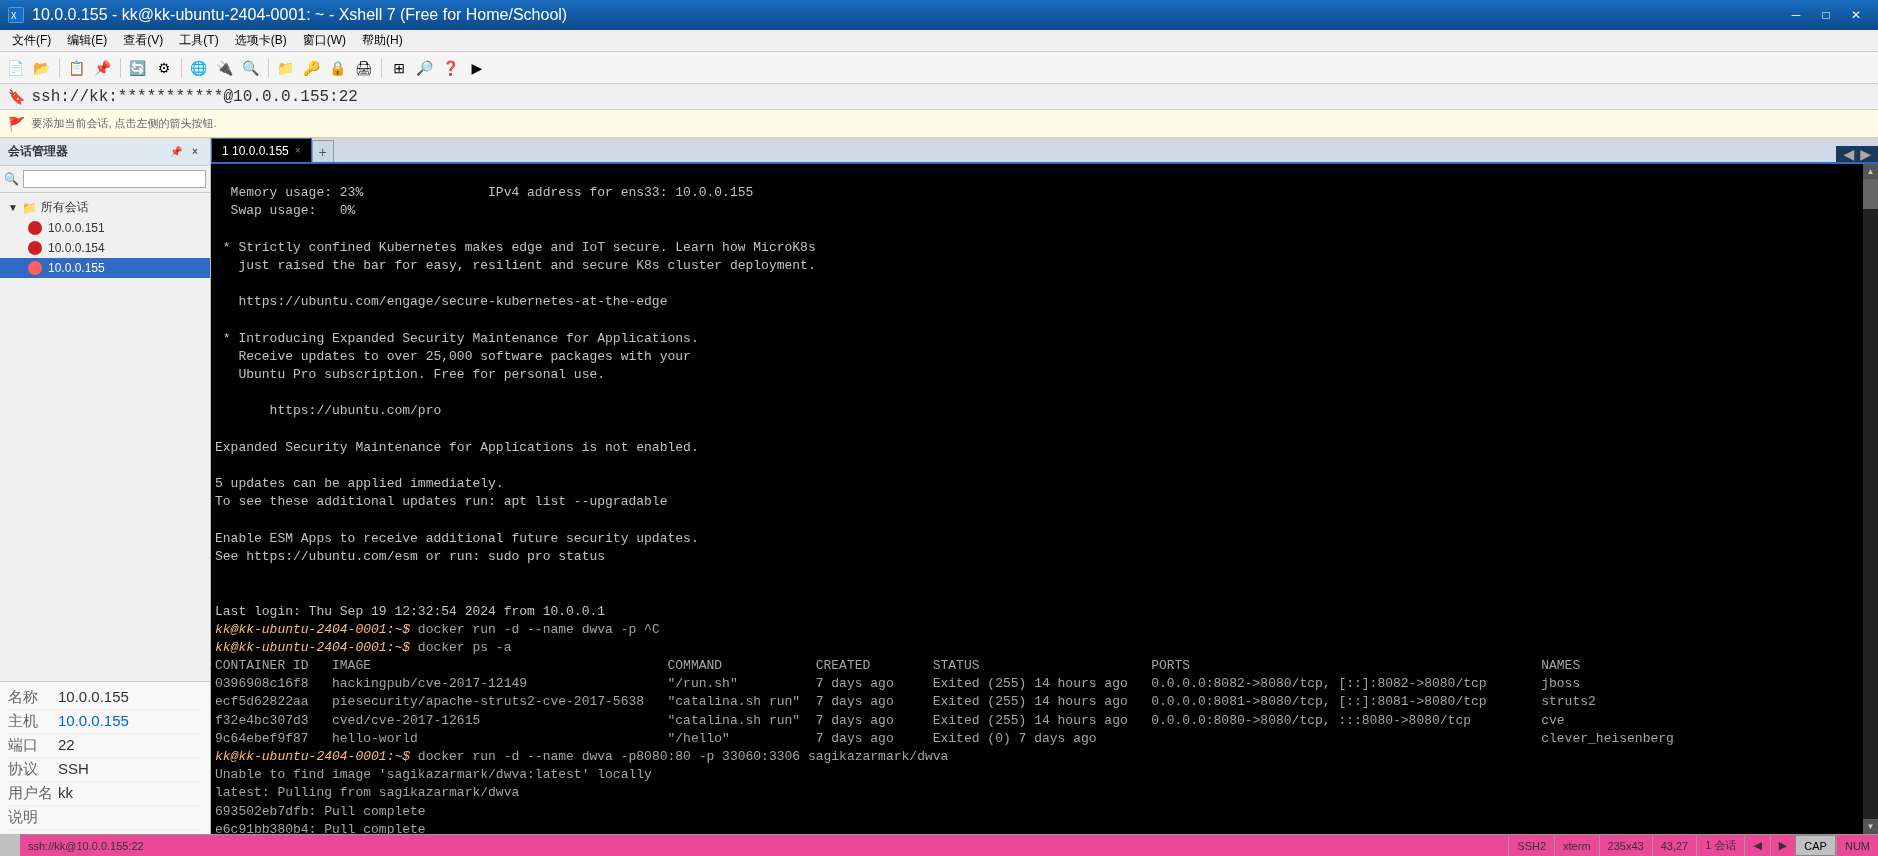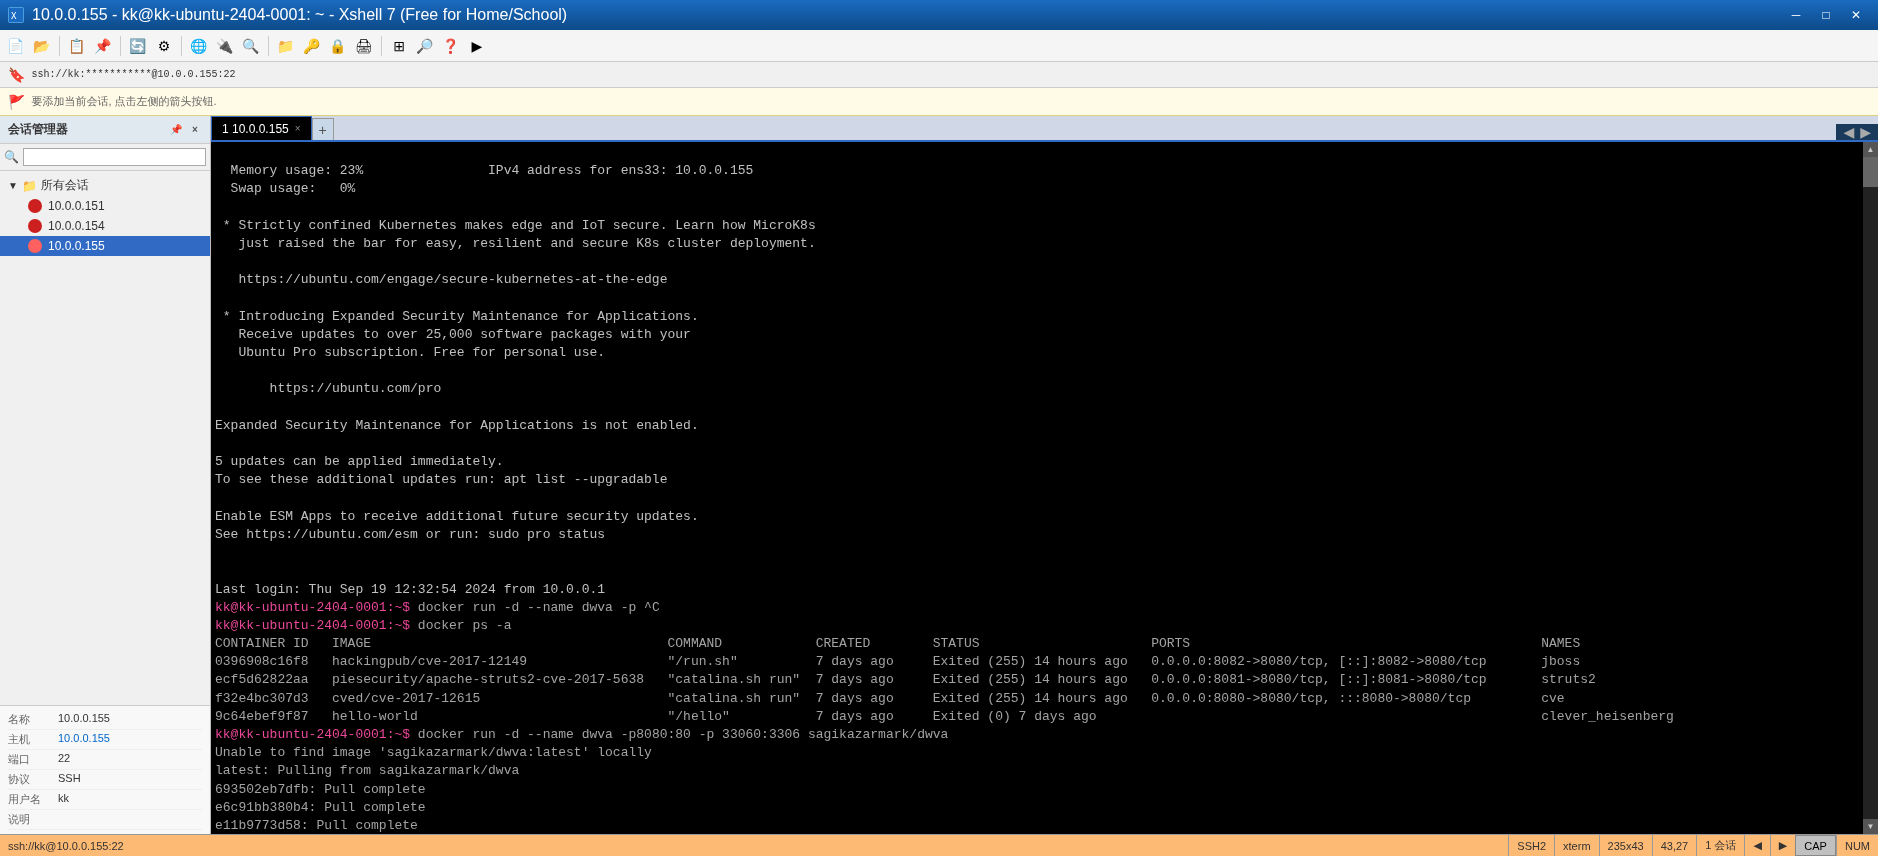--- a/index.html
+++ b/index.html
@@ -102,21 +102,21 @@
       height: 26px;
       background: #f0f0f0;
       display: flex;
       align-items: center;
       padding: 0 8px;
       border-bottom: 1px solid #ccc;
       gap: 6px;
     }
     #address-icon { font-size: 14px; }
     #address-text {
-      font-size: 10px;
+      font-size: 16px;
       color: #333;
       font-family: 'Courier New', monospace;
     }
 
     
     #info-bar {
       height: 28px;
       background: #fffbe6;
       display: flex;
       align-items: center;
@@ -202,21 +202,21 @@
       justify-content: center;
     }
     .tree-item.active { background: #316ac5; color: white; }
     .tree-item.active .host-icon { background: #ff6060; }
 
     
     #properties-panel {
       background: #f8f8f8;
       border-top: 1px solid #ccc;
       padding: 4px 8px;
-      font-size: 11px;
+      font-size: 15px;
     }
     .prop-row {
       display: flex;
       padding: 2px 0;
       border-bottom: 1px solid #eee;
     }
     .prop-label {
       width: 50px;
       color: #666;
       flex-shrink: 0;
@@ -276,21 +276,21 @@
       flex: 1;
       background: #000;
       color: #c0c0c0;
       font-family: 'Courier New', Courier, monospace;
       font-size: 13px;
       line-height: 1.4;
       padding: 2px 4px;
       overflow: hidden;
       white-space: pre;
     }
-    .term-green { color: #ec4899; }
+    .term-green { color: #fdba74; font-style: italic; }
     .term-white { color: #a3a3a3; }
     .term-gray { color: #c0c0c0; }
     @keyframes blink { 50% { opacity: 0; } }
 
     
     #terminal-scrollbar {
       width: 15px;
       background: #333;
       display: flex;
       flex-direction: column;
@@ -332,26 +332,27 @@
     .nav-arrow-btn {
       color: #aaa;
       font-size: 14px;
       cursor: pointer;
       padding: 0 3px;
     }
 
     
     #status-bar {
       height: 22px;
-      background: #fdba74;
+      background: #ec4899;
       display: flex;
       align-items: center;
       border-top: 1px solid #999;
       font-size: 11px;
       color: #333;
+      margin-left: 20px;
     }
     #status-left {
       flex: 1;
       padding-left: 8px;
     }
     #status-segments {
       display: flex;
       height: 100%;
     }
     .status-seg {
@@ -411,20 +412,29 @@
       </div>
       <span id="title-text">10.0.0.155 - kk@kk-ubuntu-2404-0001: ~ - Xshell 7 (Free for Home/School)</span>
     </div>
     <div id="title-controls">
       <button class="title-btn">─</button>
       <button class="title-btn">□</button>
       <button class="title-btn close">✕</button>
     </div>
   </div>
 
+  <div id="menu-bar">
+  <div class="menu-item">文件(F)</div>
+      <div class="menu-item">编辑(E)</div>
+      <div class="menu-item">查看(V)</div>
+      <div class="menu-item">工具(T)</div>
+      <div class="menu-item">选项卡(B)</div>
+      <div class="menu-item">窗口(W)</div>
+      <div class="menu-item">帮助(H)</div>
+    </div>
 
   <div id="toolbar">
     <button class="toolbar-btn">📄</button>
     <button class="toolbar-btn">📂</button>
     <div class="toolbar-sep"></div>
     <button class="toolbar-btn">📋</button>
     <button class="toolbar-btn">📌</button>
     <div class="toolbar-sep"></div>
     <button class="toolbar-btn">🔄</button>
     <button class="toolbar-btn">⚙</button>

